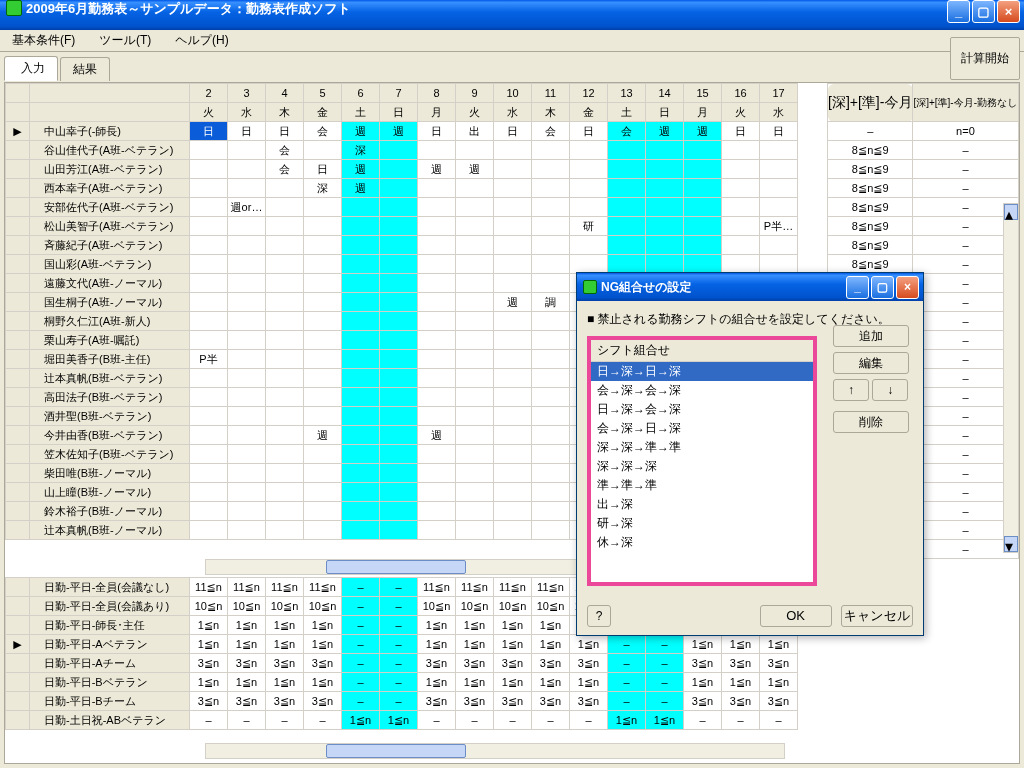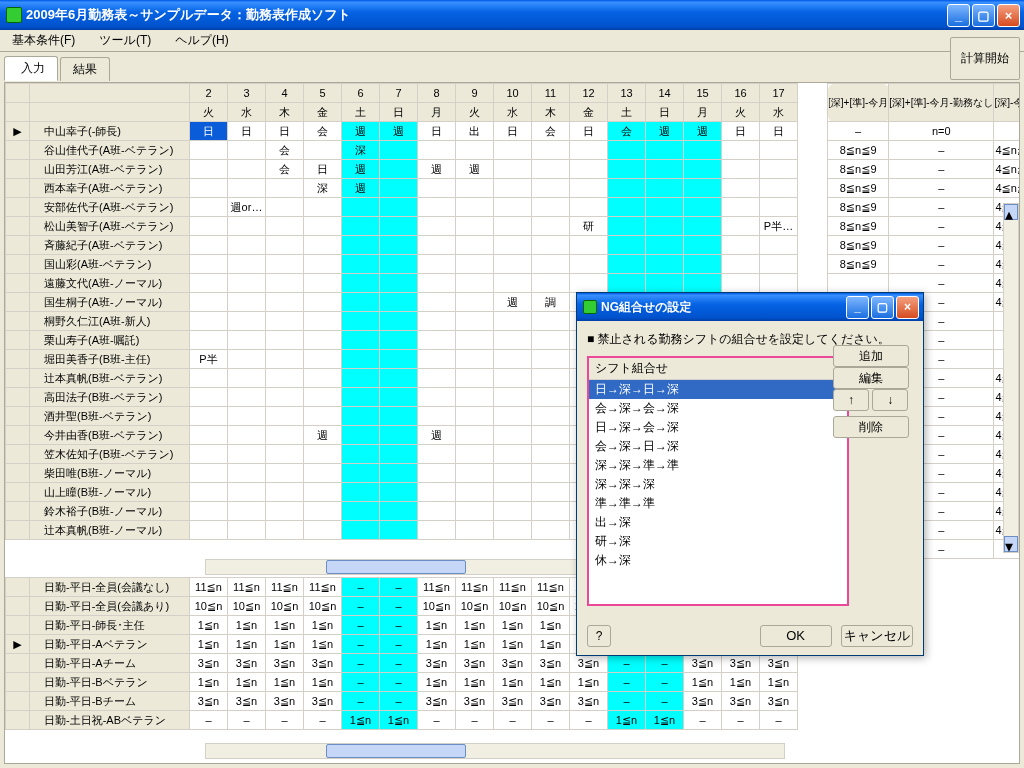--- a/index.html
+++ b/index.html
@@ -1,18 +1,18 @@
 <!DOCTYPE html>
 <html><head>
 <meta charset="utf-8">
 <style>
 * { box-sizing: border-box; margin: 0; padding: 0; font-family: "MS PGothic", "Meiryo", sans-serif; }
 body { background: #ece9d8; overflow: hidden; width: 1024px; height: 768px; position: relative; }
 
-.titlebar { height: 30px; background: linear-gradient(to bottom, #0058e6 0%, #3890ff 8%, #0563e4 40%, #0052cc 88%, #003fa8 100%); display: flex; align-items: center; padding: 0 4px 0 6px; color: white; font-size: 13px; font-weight: bold; }
+.titlebar { height: 30px; background: linear-gradient(to bottom, #0058e6 0%, #3890ff 8%, #0563e4 40%, #0052cc 88%, #003fa8 100%); display: flex; padding: 0 4px 0 6px; color: white; font-size: 13px; font-weight: bold; }
 .titlebar .icon { width: 16px; height: 16px; background: #33cc33; border: 1px solid #006600; margin-right: 4px; border-radius: 2px; display: inline-block; }
 .titlebar .spacer { flex: 1; }
 .titlebtn { width: 23px; height: 23px; margin-left: 2px; border: 1px solid white; border-radius: 3px; display: flex; align-items: center; justify-content: center; font-family: Arial; font-weight: bold; }
 .titlebtn.min, .titlebtn.max { background: linear-gradient(to bottom,#7eb6ff,#1a6fe0); color: white; }
 .titlebtn.close { background: linear-gradient(to bottom,#f4a080,#d64b1f); color: white; }
 
 .menubar { height: 22px; background: #ece9d8; display: flex; align-items: center; padding: 0 4px; font-size: 12px; border-bottom: 1px solid #aca899; gap: 8px; }
 .menubar span { padding: 2px 8px; }
 
 .toolbar { height: 28px; display: flex; align-items: flex-end; padding: 2px 4px 0 4px; font-size: 12px; }
@@ -37,30 +37,30 @@
 .grid2 { top: 0; left: 822px; width: 192px; height: 480px; overflow: hidden; }
 .grid2 th, .grid2 td { width: 62px; }
 .grid3 { top: 494px; left: 0; width: 818px; height: 180px; overflow: hidden; }
 .scrollx1 { position: absolute; top: 476px; left: 200px; width: 580px; height: 16px; background: #f1efe2; border: 1px solid #d4d0c8; }
 .scrollx1 .thumb { position: absolute; left: 120px; top: 0; width: 140px; height: 14px; background: #c6d6f7; border: 1px solid #6b8ec6; border-radius: 2px; }
 .scrollx3 { position: absolute; top: 660px; left: 200px; width: 580px; height: 16px; background: #f1efe2; border: 1px solid #d4d0c8; }
 .scrollx3 .thumb { position: absolute; left: 120px; top: 0; width: 140px; height: 14px; background: #c6d6f7; border: 1px solid #6b8ec6; border-radius: 2px; }
 .scrolly2 { position: absolute; top: 120px; left: 998px; width: 16px; height: 350px; background: #f1efe2; border: 1px solid #d4d0c8; }
 .scrolly2 .arrow { width: 14px; height: 16px; background: #c6d6f7; border: 1px solid #6b8ec6; position: absolute; }
 
-.dialog { position: absolute; left: 576px; top: 292px; width: 348px; height: 364px; background: #ece9d8; border: 1px solid #003c74; box-shadow: 2px 2px 8px rgba(0,0,0,.3); }
+.dialog { position: absolute; left: 576px; top: 272px; width: 348px; height: 364px; background: #ece9d8; border: 1px solid #003c74; box-shadow: 2px 2px 8px rgba(0,0,0,.3); }
 .dialog .dlgtitle { height: 28px; background: linear-gradient(to bottom, #0058e6 0%, #3890ff 8%, #0563e4 40%, #0052cc 88%, #003fa8 100%); display: flex; align-items: center; padding: 0 4px 0 6px; color: white; font-size: 12px; font-weight: bold; }
 .dialog .dlgtitle .icon { width: 14px; height: 14px; background: #33cc33; border: 1px solid #006600; margin-right: 4px; border-radius: 2px; }
 .dialog .body { padding: 10px; font-size: 12px; }
-.dialog .list { width: 262px; height: 250px; background: white; border: 2px solid #ec4899; overflow-y: scroll; font-size: 12px; }
+.dialog .list { width: 230px; height: 250px; background: white; border: 4px solid #ec4899; overflow-y: scroll; font-size: 12px; }
 .dialog .list .hdr { background: #ece9d8; border-bottom: 1px solid #d4d0c8; padding: 2px 6px; }
 .dialog .list .item { padding: 1px 6px; }
 .dialog .list .item.sel { background: #316ac5; color: white; }
 .dialog .sidebtns { position: absolute; left: 256px; top: 52px; width: 78px; }
-.dialog .sidebtns button { width: 76px; height: 22px; font-size: 12px; background: #ece9d8; border: 1px solid #aca899; border-radius: 3px; }
+.dialog .sidebtns button { width: 76px; height: 22px; margin-bottom: 5px; font-size: 12px; background: #ece9d8; border: 1px solid #aca899; border-radius: 3px; }
 .dialog .sidebtns .half { width: 36px; display: inline-block; }
 .dialog .botbtns { position: absolute; bottom: 8px; right: 10px; }
 .dialog .botbtns button { width: 72px; height: 22px; margin-left: 6px; font-size: 13px; background: #ece9d8; border: 1px solid #aca899; border-radius: 3px; }
 .dialog .helpbtn { position: absolute; bottom: 8px; left: 10px; width: 24px; height: 22px; font-size: 12px; background: #ece9d8; border: 1px solid #aca899; border-radius: 3px; }
 </style>
 </head>
 <body>
 
 <div class="titlebar">
   <span class="icon"></span>
@@ -568,21 +568,21 @@
             <td class="daycol"></td>
             <td class="daycol"></td>
           </tr>
         </tbody>
       </table>
     </div>
   <div class="grid grid2">
       <table id="t2">
         <tbody>
           <tr>
-            <th style="height:38px;font-size:10px;border-radius:6px;">[深]+[準]-今月</th>
+            <th style="height:38px;font-size:14px;border-radius:6px;">[深]+[準]-今月</th>
             <th style="height:38px;font-size:10px;">[深]+[準]-今月-勤務なし</th>
             <th style="height:38px;font-size:10px;">[深]-今月</th>
           </tr>
           <tr>
             <td>–</td>
             <td>n=0</td>
             <td></td>
           </tr>
           <tr>
             <td>8≦n≦9</td>

